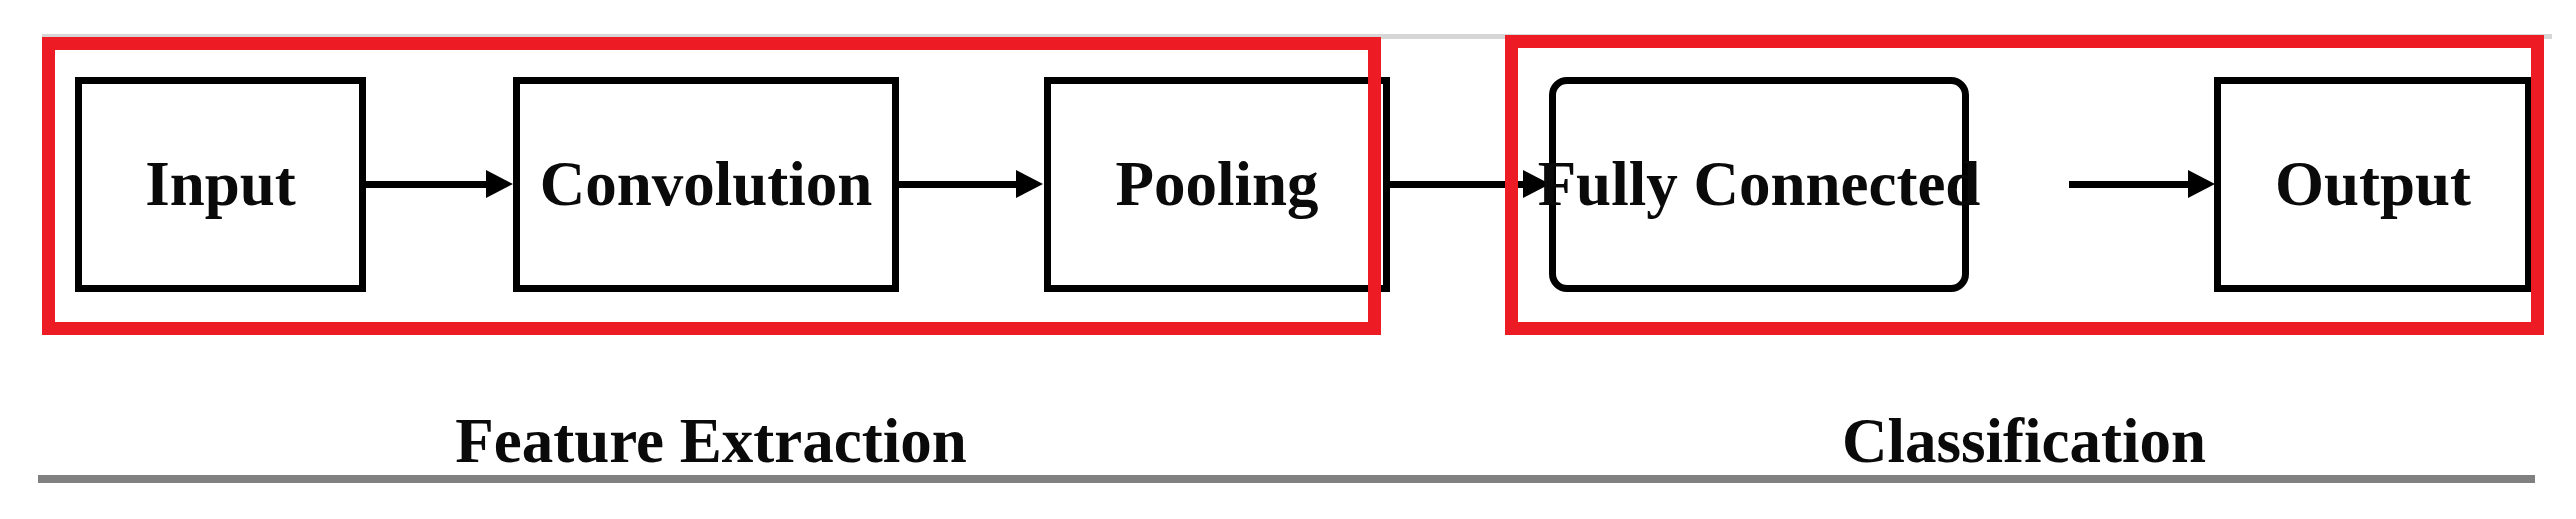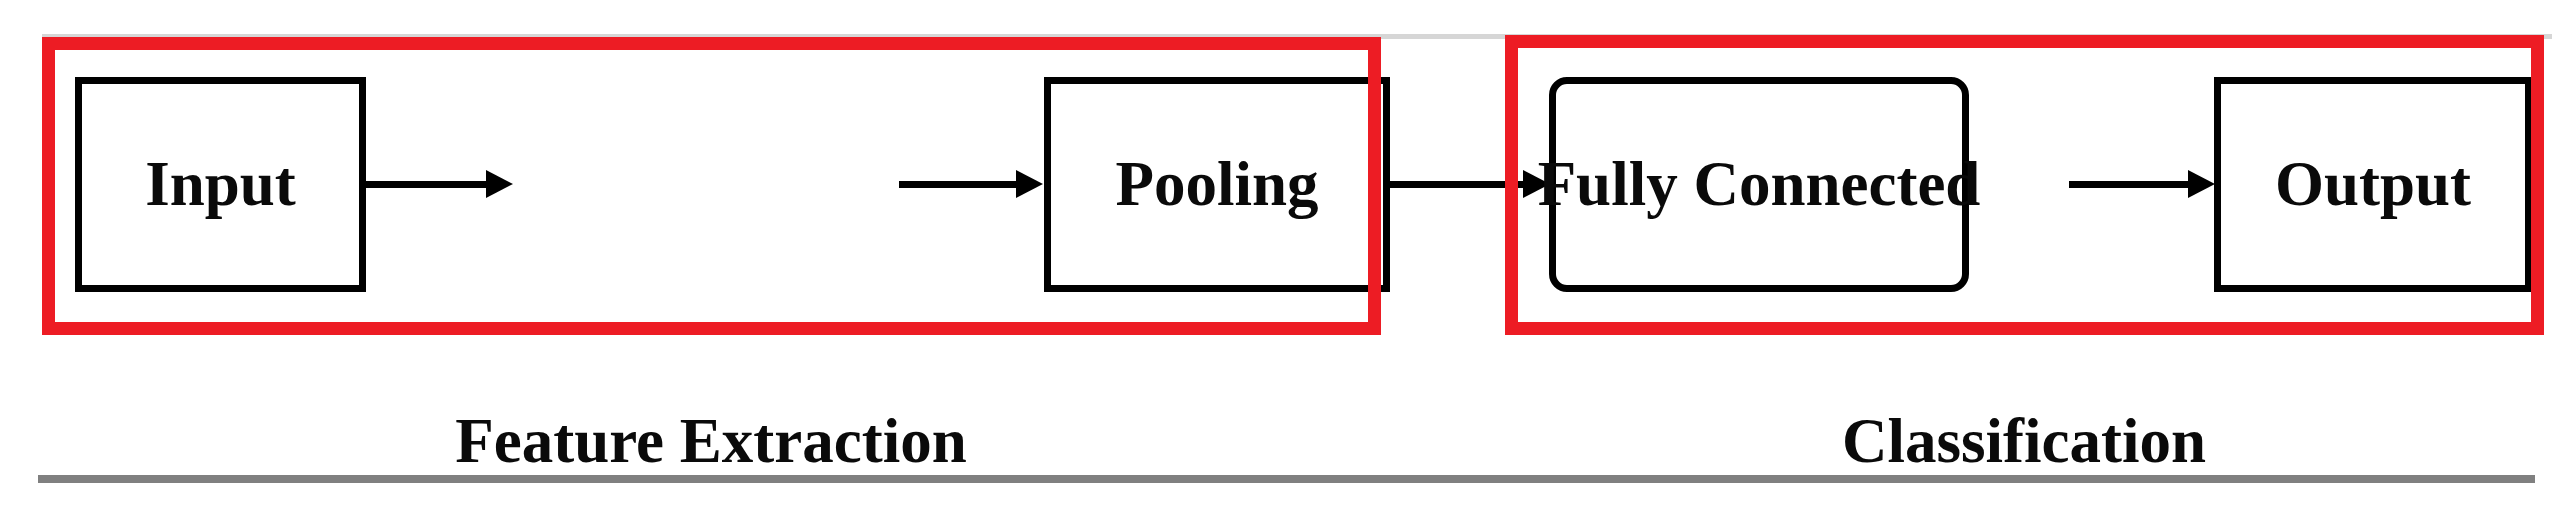--- a/index.html
+++ b/index.html
@@ -104,20 +104,23 @@
 
   <div class="group-frame frame-feature" style="border-color: rgb(237, 28, 36);"></div>
   <div class="group-frame frame-class" style="border-color: rgb(237, 28, 36);"></div>
 
   <div class="node node-input" style="border-color: rgb(0, 0, 0);">
     <span>Input</span>
   </div>
 
   <div class="arrow arrow-1" style="--arrow-color: #000000;"></div>
 
+  <div class="node node-convolution" style="border-color: rgb(0, 0, 0);">
+    <span>Convolution</span>
+  </div>
 
   <div class="arrow arrow-2" style="--arrow-color: #000000;"></div>
 
   <div class="node node-pooling" style="border-color: rgb(0, 0, 0);">
     <span>Pooling</span>
   </div>
 
   <div class="arrow arrow-3" style="--arrow-color: #000000;"></div>
 
   <div class="node node-fc" style="border-color: rgb(0, 0, 0);">

